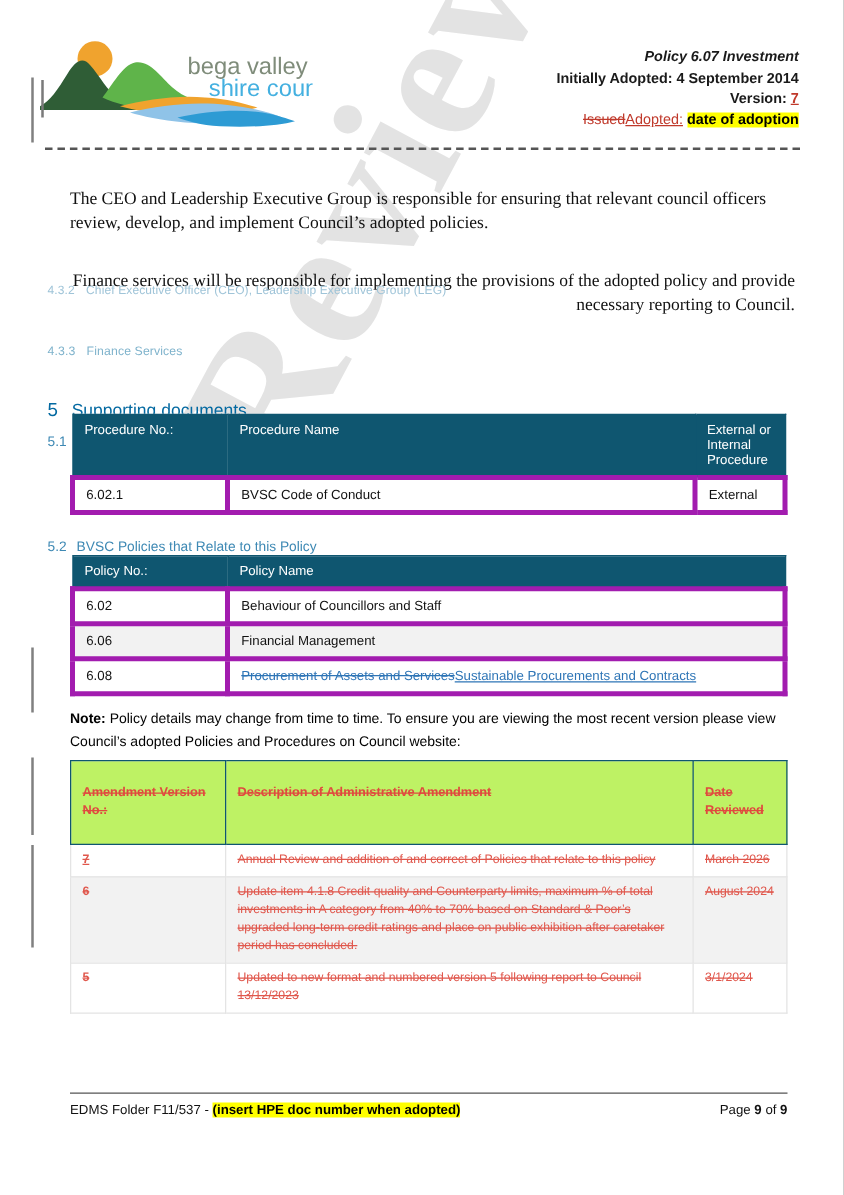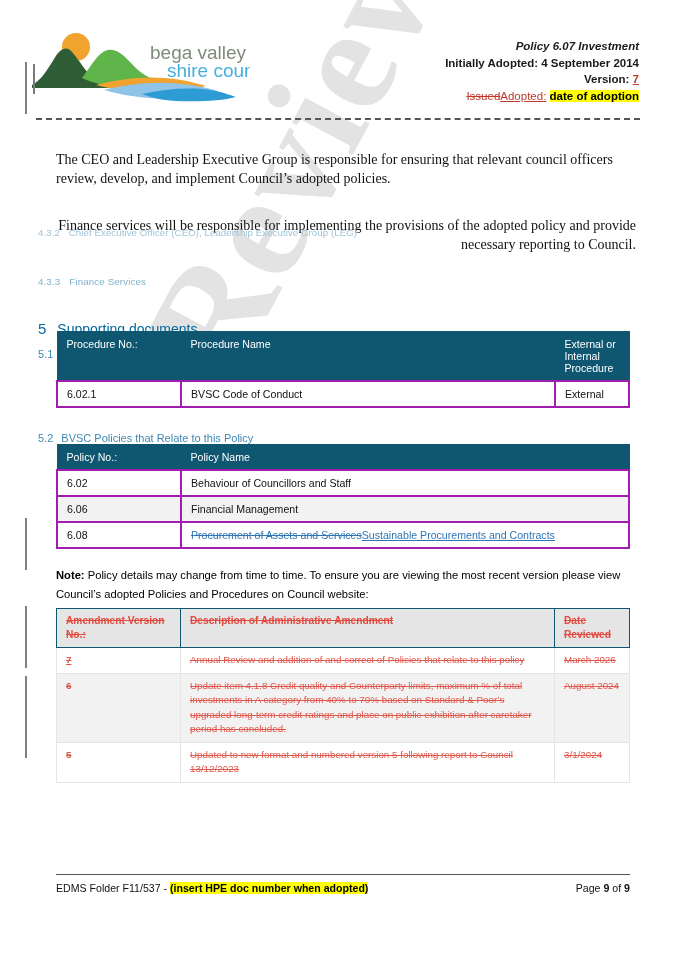--- a/index.html
+++ b/index.html
@@ -149,21 +149,21 @@
     color: #ffffff;
     font-weight: 400;
     text-align: left;
     padding: 6px 9px;
     vertical-align: top;
     border: 1px solid #0f5670;
   }
   table.doc td {
     padding: 6px 9px;
     vertical-align: top;
-    border: 2px solid #a21caf;
+    border: 4px solid #a21caf;
     color: #111;
   }
   table.doc tr.alt td { background: #f2f2f2; }
 
   #table-procedures { left: 56px; top: 331px; width: 574px; }
   #table-policies  { left: 56px; top: 444px; width: 574px; }
 
   .link-ins {
     color: #2e75b6;
     text-decoration: underline;
@@ -184,26 +184,26 @@
   }
   .note b { font-weight: 700; }
 
   
   #table-amendments {
     left: 56px;
     top: 608px;
     width: 574px;
   }
   #table-amendments th {
-    background: #e5e5e5;
+    background: #bef264;
     border: 1px solid #0f5670;
     color: #e04a3f;
     font-weight: 700;
     text-decoration: line-through;
-    padding: 5px 9px;
+    padding: 19px 9px;
     font-size: 10.2px;
     line-height: 14px;
   }
   #table-amendments td {
     color: #e0574c;
     text-decoration: line-through;
     font-size: 9.8px;
     line-height: 14.5px;
     padding: 5px 9px;
     border: 1px solid #e4e4e4;

